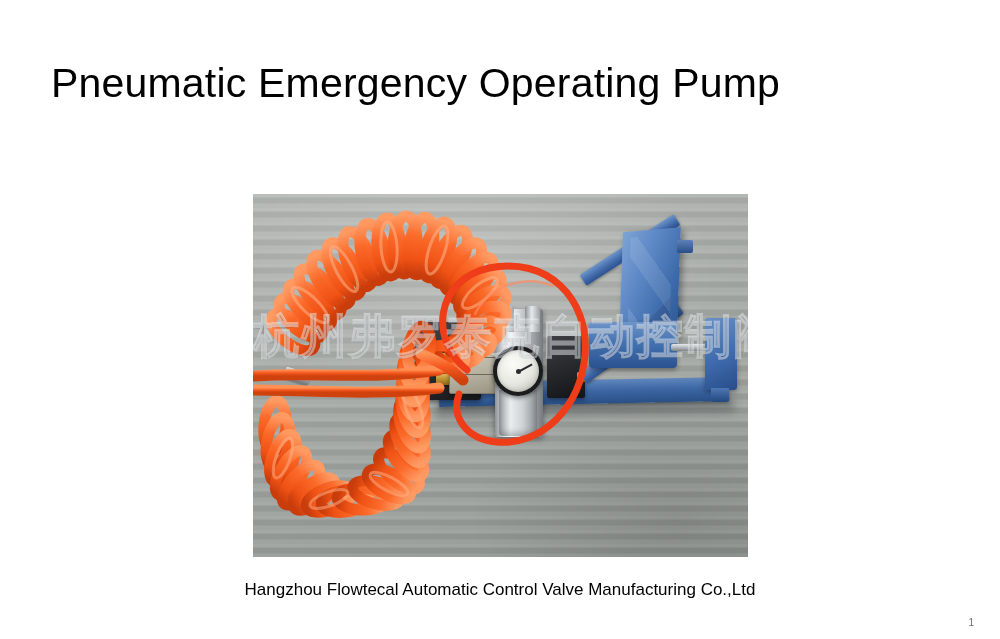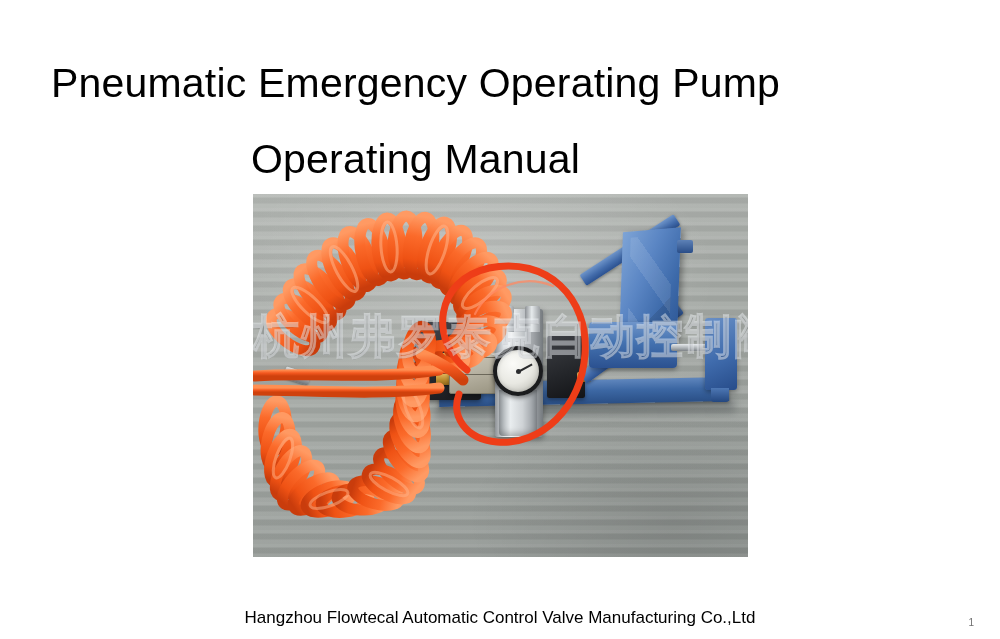--- a/index.html
+++ b/index.html
@@ -372,21 +372,21 @@
     background: linear-gradient(180deg, #d9dcde 0%, #9da2a6 55%, #6e7377 100%);
     border-radius: 2px;
     transform: rotate(18deg);
     box-shadow: 0 1px 2px rgba(0,0,0,0.35);
   }
 
   
   .footer {
     position: absolute;
     left: 0;
-    top: 606px;
+    top: 578px;
     width: 1000px;
     text-align: center;
     font-size: 17px;
     font-weight: 400;
     line-height: 24px;
     color: #000000;
     white-space: nowrap;
   }
   .page-number {
     position: absolute;
@@ -395,21 +395,20 @@
     font-size: 10px;
     line-height: 12px;
     color: #6f6f6f;
   }
 </style>
 </head>
 <body>
 
 <div class="title-block">
   <span class="title-line title-line-1">Pneumatic Emergency Operating Pump</span>
-  <span class="title-line title-line-2">Operating Manual</span>
 </div>
 
 <div class="photo-wrap">
   <div class="photo">
 
     <div class="surface"></div>
 
     <div class="assembly">
       <div class="rail-shadow"></div>
       <div class="base-rail"></div>

